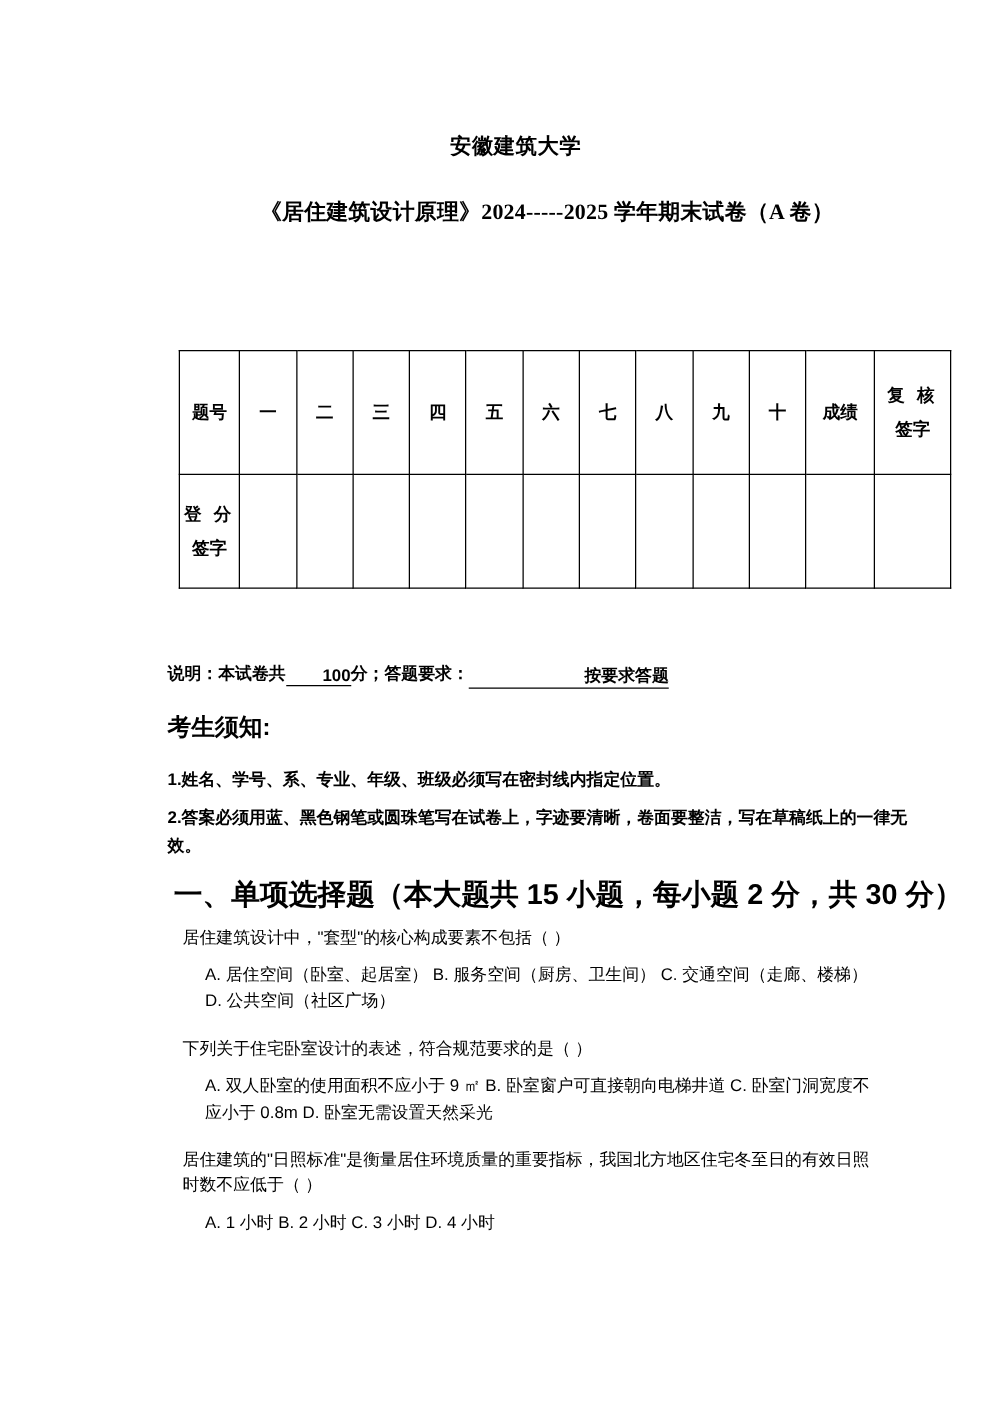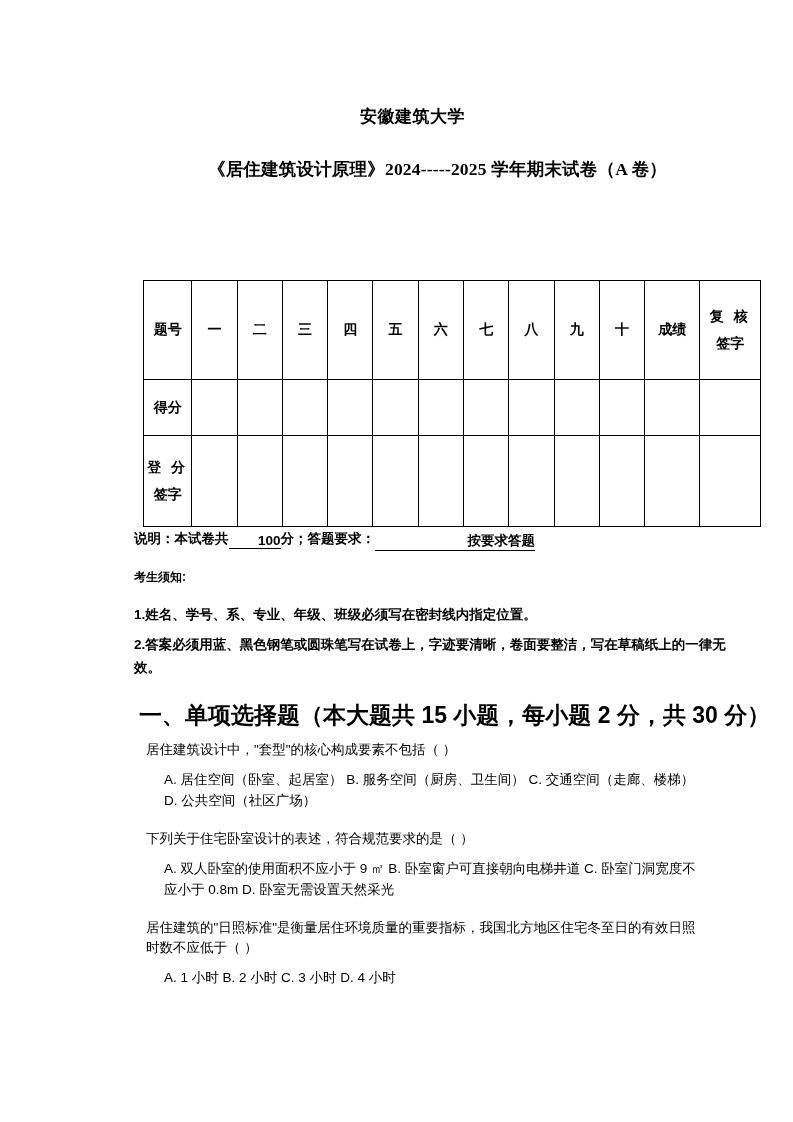--- a/index.html
+++ b/index.html
@@ -121,21 +121,21 @@
   .note-desc .fill {
     display: inline-block;
     border-bottom: 1.3px solid #000;
     text-align: right;
     vertical-align: -2px;
   }
   .fill-score { width: 52px; }
   .fill-req   { width: 160px; }
 
   .note-head {
-    font-size: 12px;
+    font-size: 19px;
     font-weight: bold;
     margin-bottom: 17px;
   }
   .note-item {
     font-size: 13.5px;
     font-weight: bold;
     line-height: 1.75;
     margin-bottom: 6px;
   }
 
@@ -207,35 +207,20 @@
       <td>七</td>
       <td>八</td>
       <td>九</td>
       <td>十</td>
       <td>成绩</td>
       <td class="two-line">
         <div class="spaced">复 核</div>
         <div>签字</div>
       </td>
     </tr>
-    <tr class="r-score">
-      <td>得分</td>
-      <td></td>
-      <td></td>
-      <td></td>
-      <td></td>
-      <td></td>
-      <td></td>
-      <td></td>
-      <td></td>
-      <td></td>
-      <td></td>
-      <td></td>
-      <td></td>
-    </tr>
     <tr class="r-sign">
       <td class="two-line">
         <div class="spaced">登 分</div>
         <div>签字</div>
       </td>
       <td></td>
       <td></td>
       <td></td>
       <td></td>
       <td></td>

